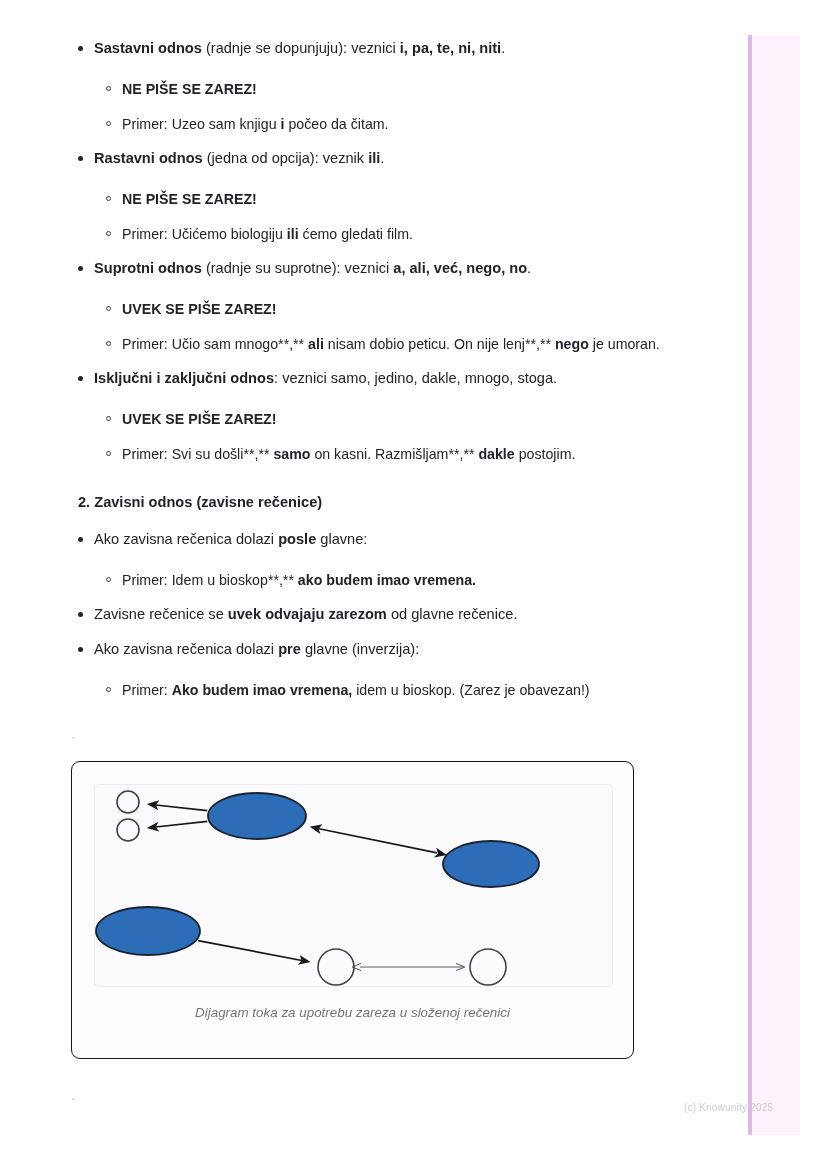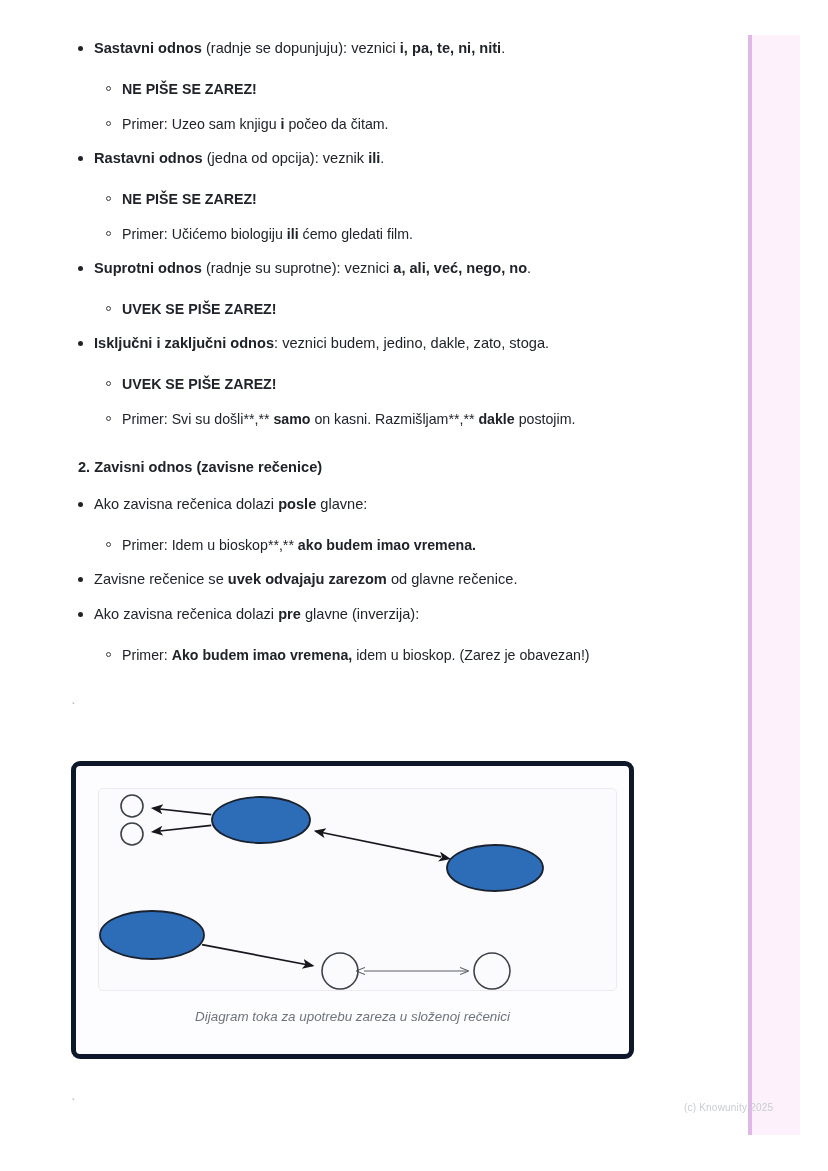--- a/index.html
+++ b/index.html
@@ -117,21 +117,21 @@
 
   
   #figure-card {
     position: absolute;
     left: 71px;
     top: 761px;
     width: 563px;
     height: 298px;
     box-sizing: border-box;
     background: #fdfcfe;
-    border: 5px solid #0f172a;
+    border: 1px solid #0f172a;
     border-radius: 9px;
   }
   #figure-panel {
     position: absolute;
     left: 22px;
     top: 22px;
     width: 519px;
     height: 203px;
     box-sizing: border-box;
     background: #fbfafc;
@@ -190,24 +190,25 @@
           <span class="line"><span class="bd">Rastavni odnos</span><span> (jedna od opcija): veznik </span><span class="bd">ili</span><span>.</span></span>
           <ul class="lvl2">
             <li class="b2 rule tight">NE PIŠE SE ZAREZ!</li>
             <li class="b2"><span class="em">Primer:</span><span> Učićemo biologiju </span><span class="bd">ili</span><span> ćemo gledati film.</span></li>
           </ul>
         </li>
         <li class="b1">
           <span class="line"><span class="bd">Suprotni odnos</span><span> (radnje su suprotne): veznici </span><span class="bd">a, ali, već, nego, no</span><span>.</span></span>
           <ul class="lvl2">
             <li class="b2 rule tight">UVEK SE PIŠE ZAREZ!</li>
-          </ul>
-        </li>
-        <li class="b1">
-          <span class="line"><span class="bd">Isključni i zaključni odnos</span><span>: veznici </span><span class="em">budem, jedino, dakle, zato, stoga</span><span>.</span></span>
+            <li class="b2"><span class="em">Primer:</span><span> Učio sam mnogo**,** </span><span class="bd">ali</span><span> nisam dobio peticu. On nije lenj**,** </span><span class="bd">nego</span><span> je umoran.</span></li>
+          </ul>
+        </li>
+        <li class="b1">
+          <span class="line"><span class="bd">Isključni i zaključni odnos</span><span>: veznici </span><span class="em">samo, jedino, dakle, mnogo, stoga</span><span>.</span></span>
           <ul class="lvl2">
             <li class="b2 rule tight">UVEK SE PIŠE ZAREZ!</li>
             <li class="b2"><span class="em">Primer:</span><span> Svi su došli**,** </span><span class="bd">samo</span><span> on kasni. Razmišljam**,** </span><span class="bd">dakle</span><span> postojim.</span></li>
           </ul>
         </li>
       </ul>
 
     <div class="spacer-sm"></div>
 
     <h3 class="section-head">2. Zavisni odnos (zavisne rečenice)</h3>

